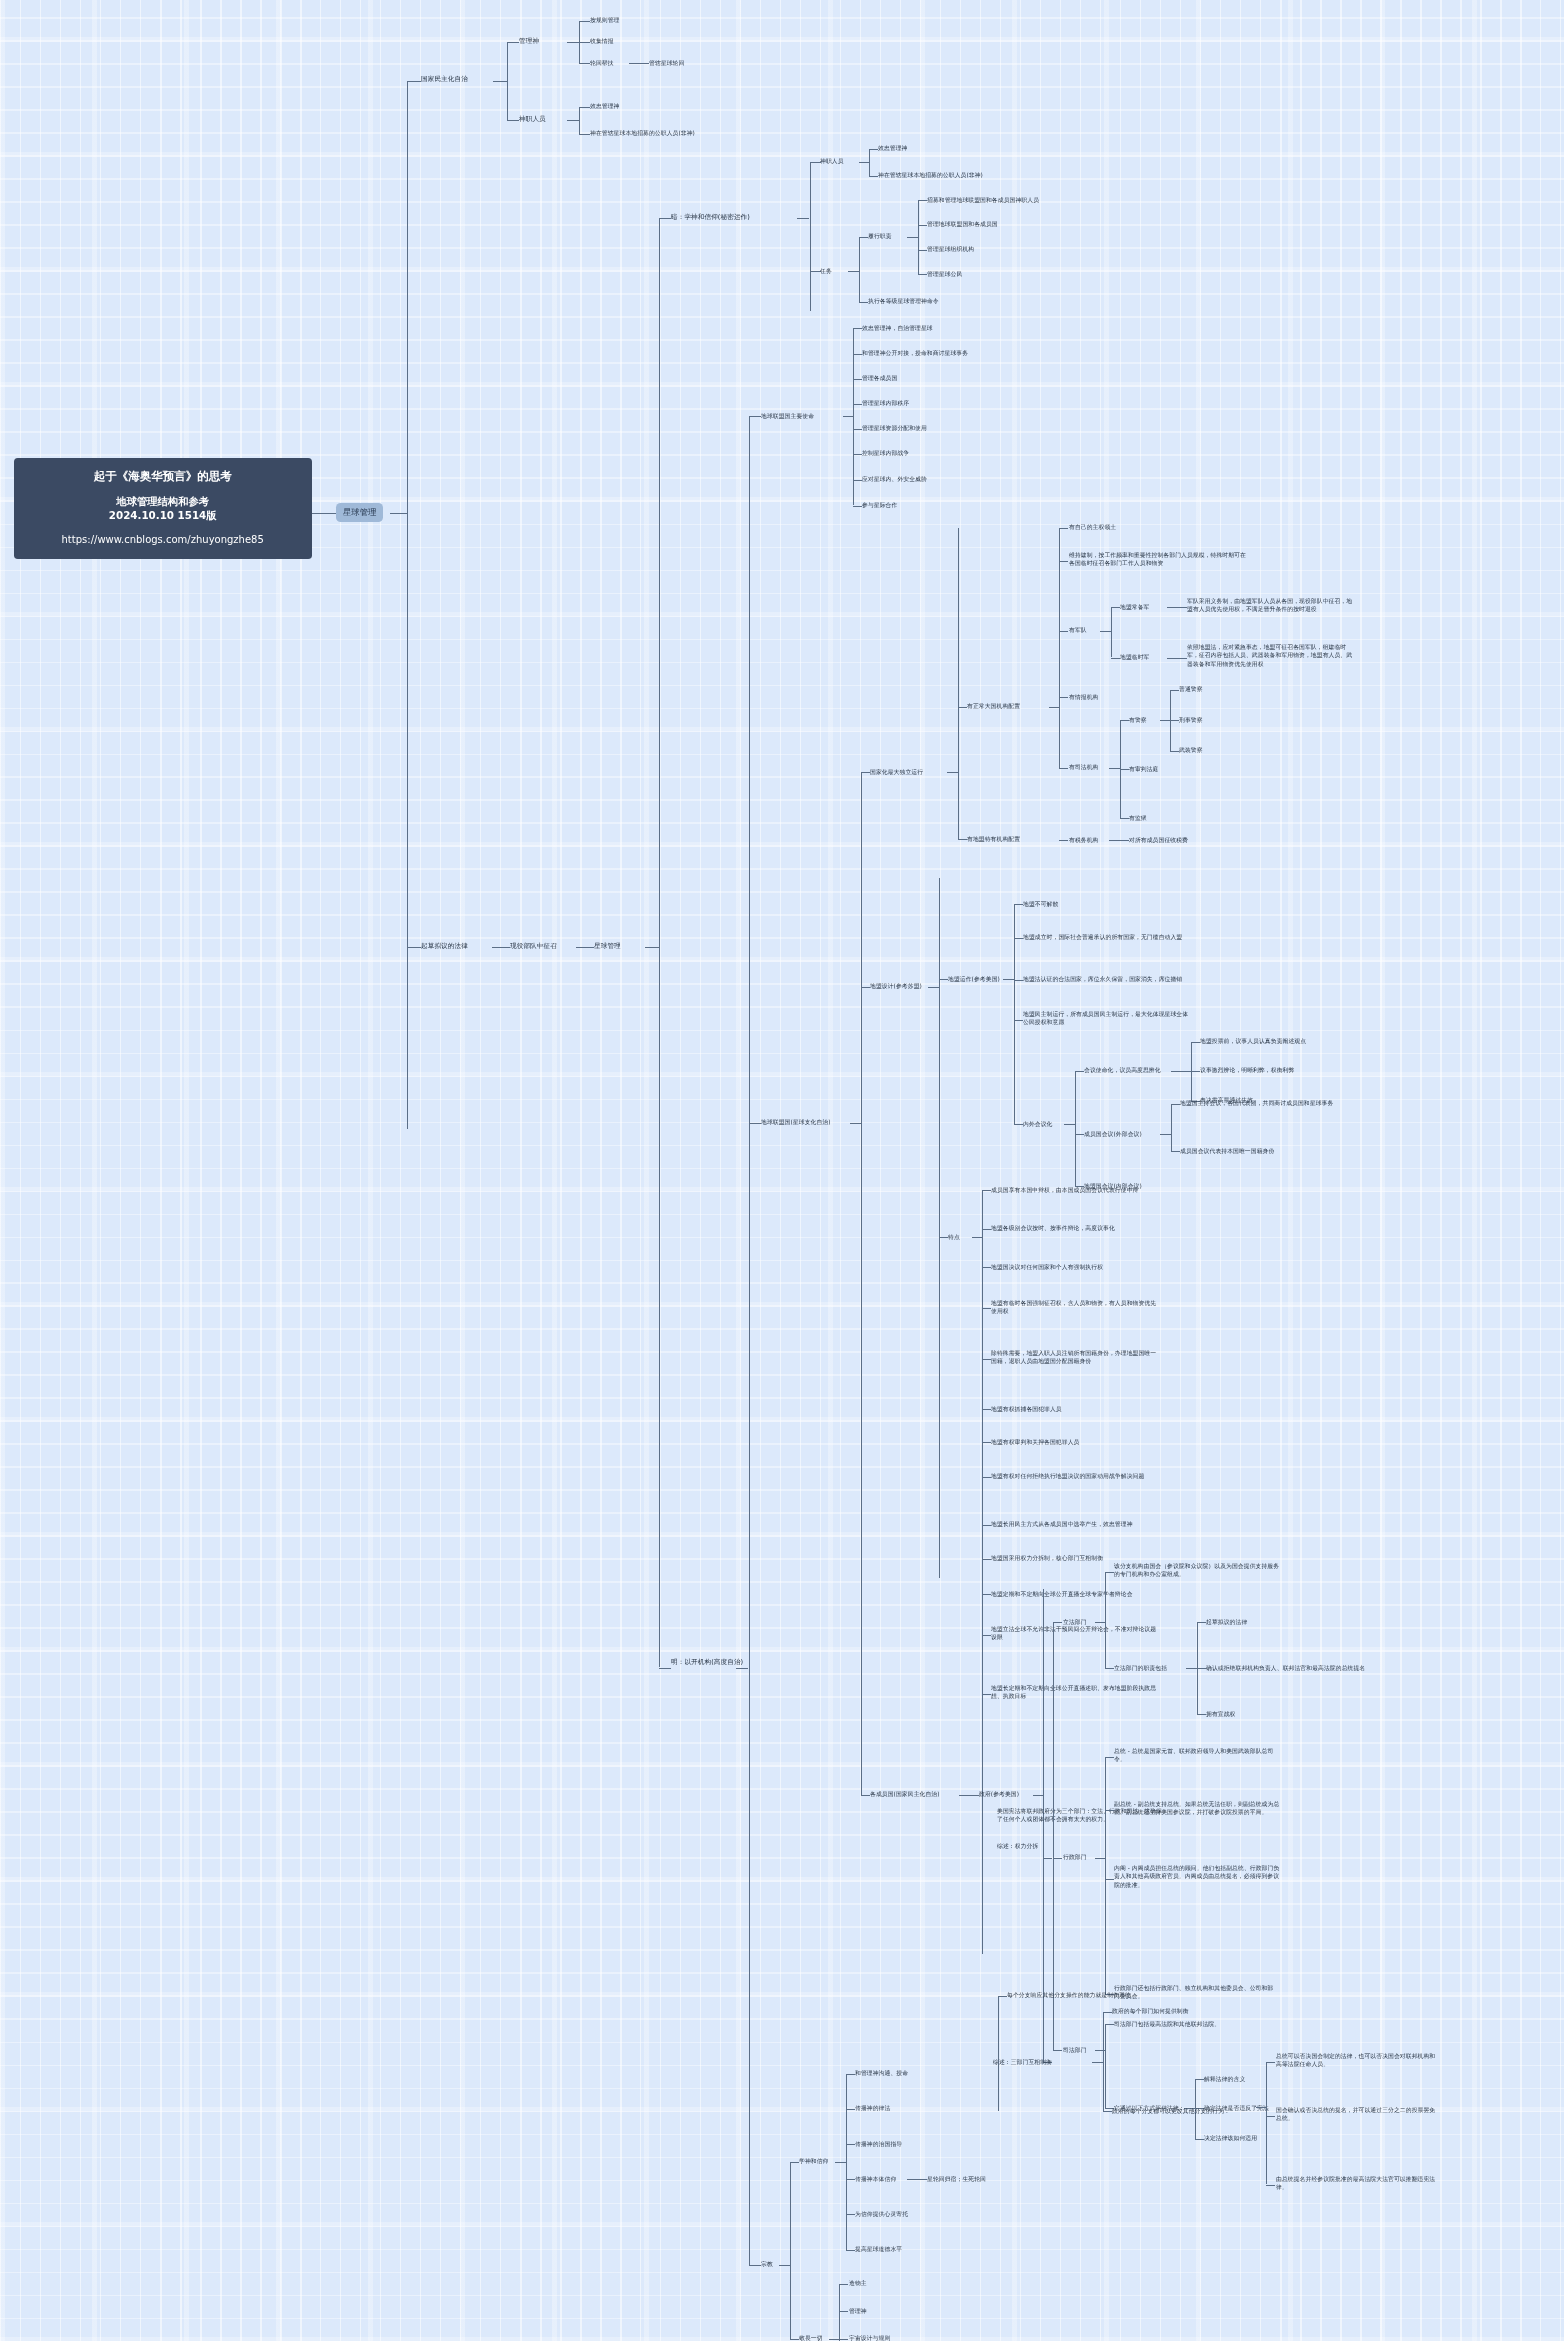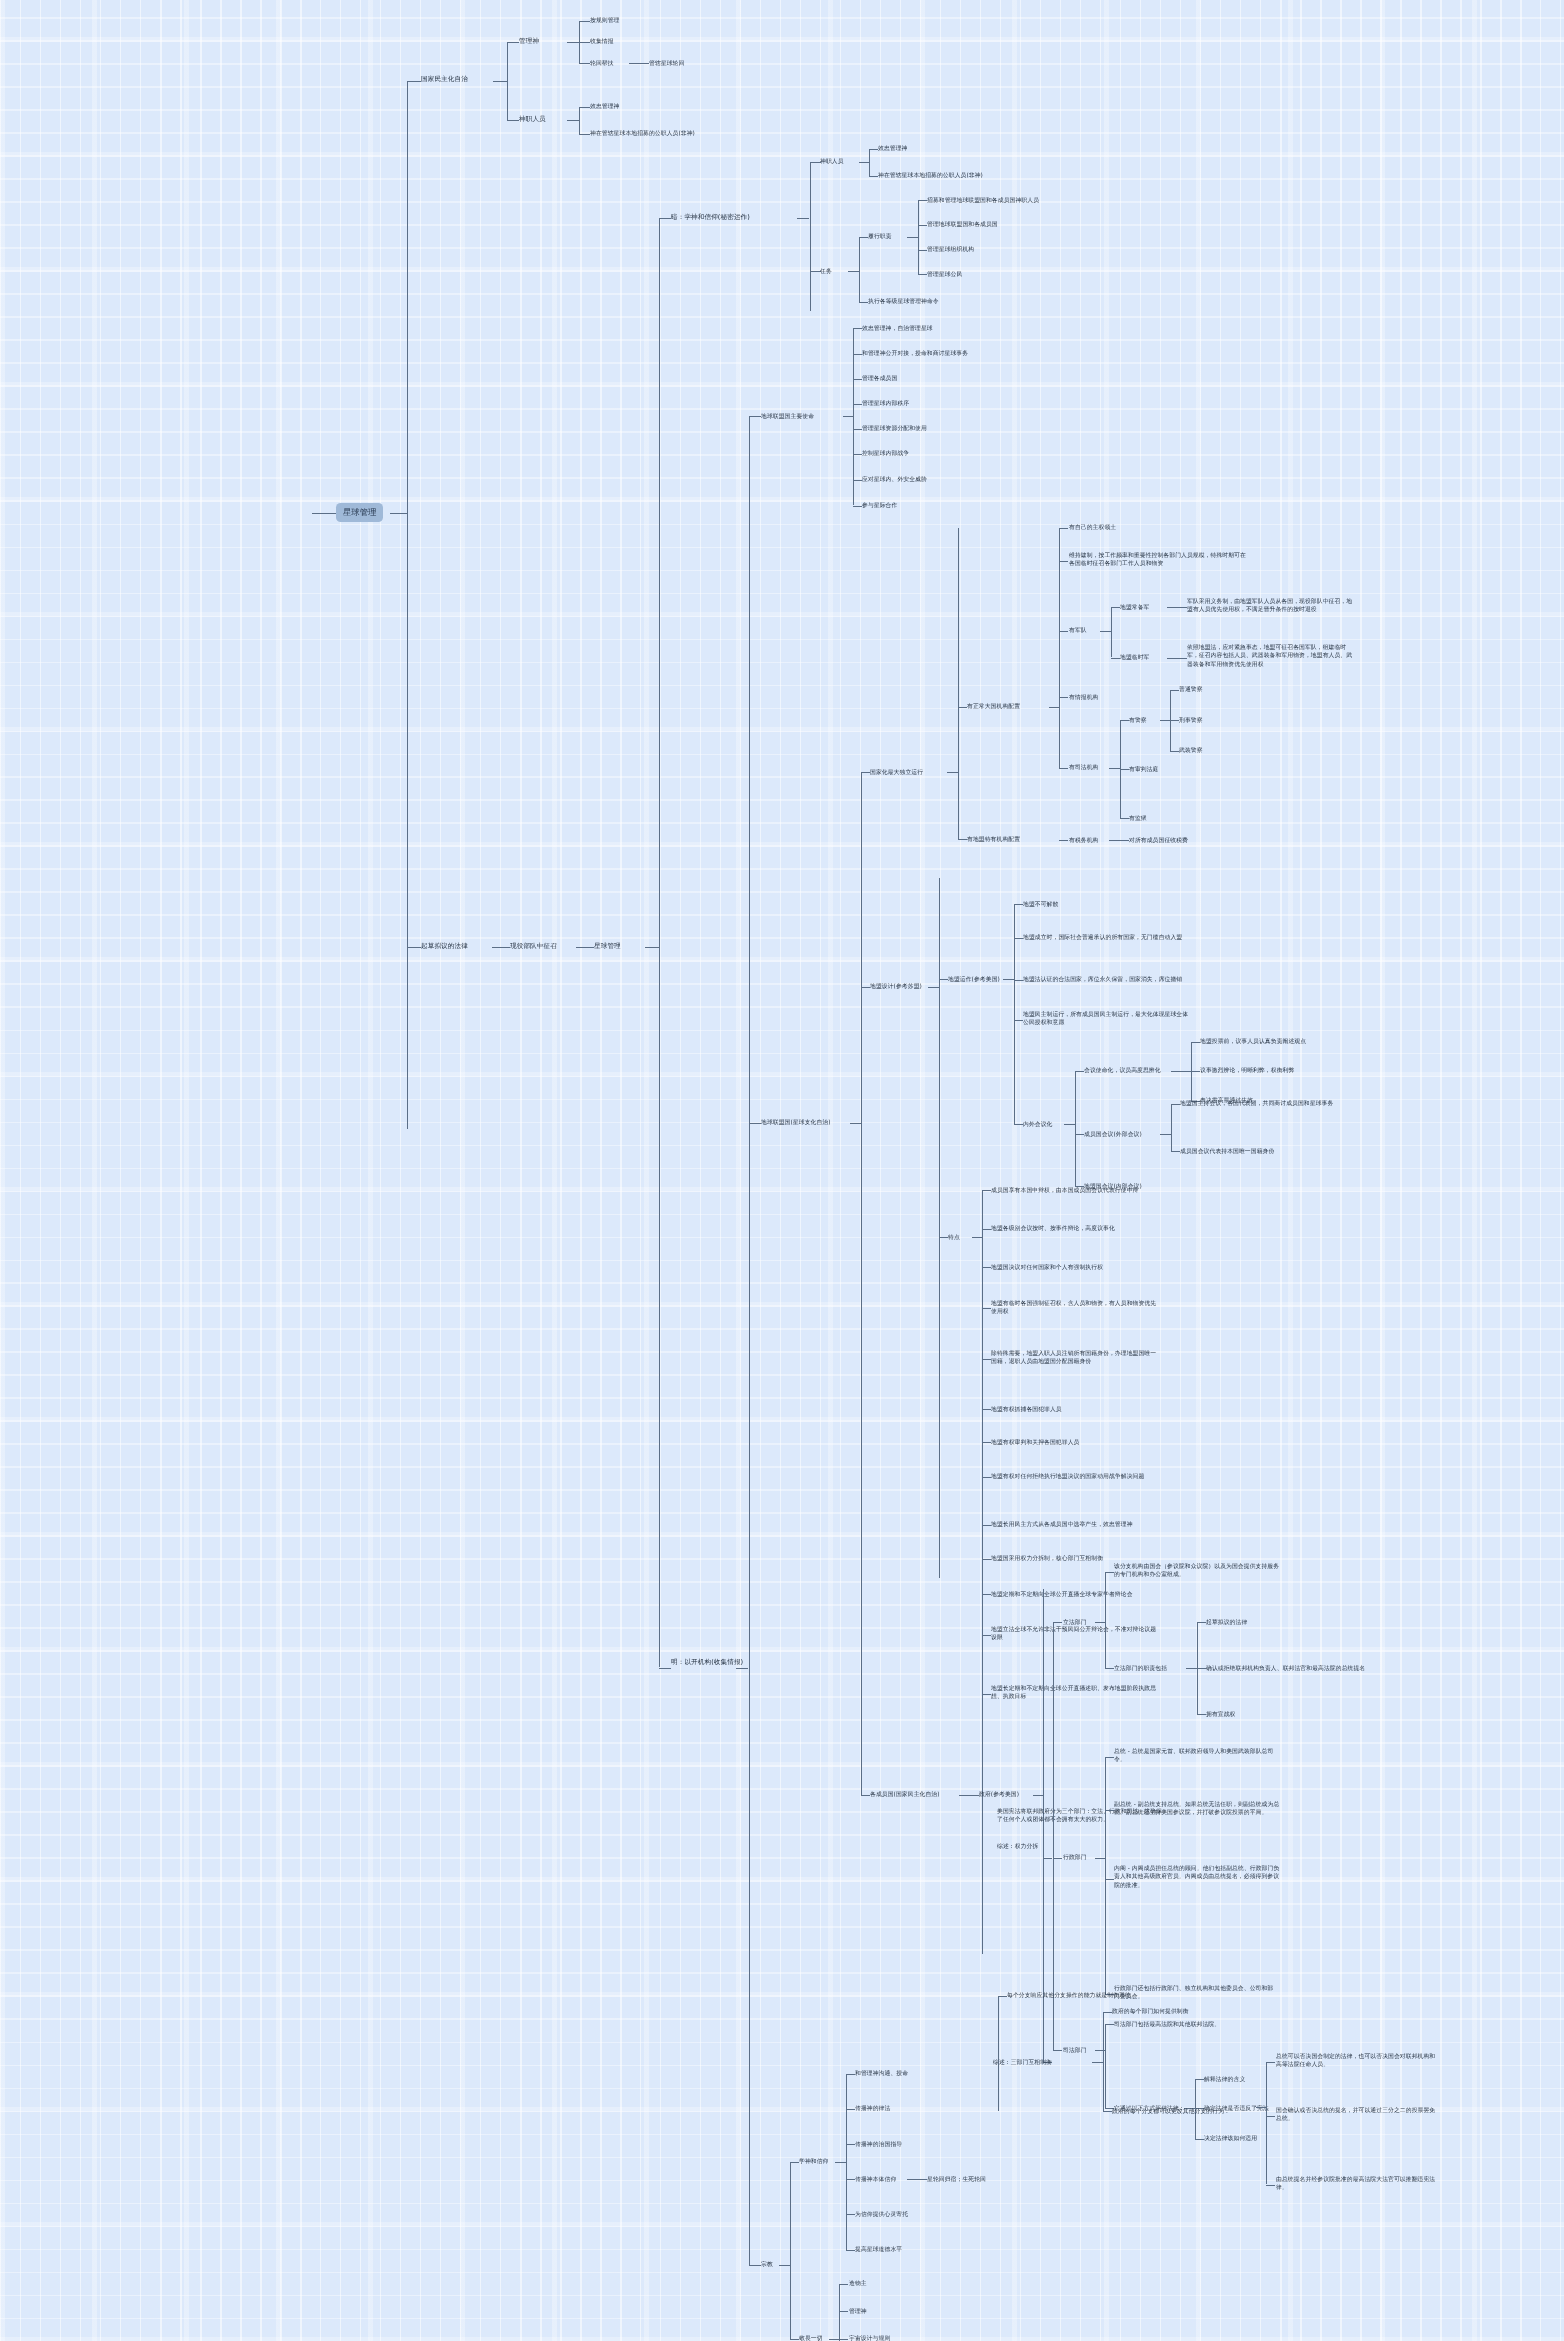--- a/index.html
+++ b/index.html
@@ -66,20 +66,26 @@
   .lh{height:0.8px;}
   .lv{width:0.8px;}
 </style>
 </head>
 <body>
 
 <div class="grid-bg"></div>
 
 <div class="canvas">
 
+  <div class="root-node">
+    <div class="root-title">起于《海奥华预言》的思考</div>
+    <div class="root-sub">地球管理结构和参考</div>
+    <div class="root-sub">2024.10.10 1514版</div>
+    <div class="root-url">https://www.cnblogs.com/zhuyongzhe85</div>
+  </div>
 
   <div class="ln lh" style="left:312px;top:513px;width:24.4px;"></div>
 
   <div class="pill" style="left:336px;top:503px;">星球管理</div>
 
   <div class="ln lh" style="left:390px;top:513px;width:17px;"></div>
   <div class="ln lv" style="left:407px;top:81px;height:1048px;"></div>
 
   <div class="ln lh" style="left:407px;top:81px;width:13.7px;"></div>
   <div class="node n9" style="left:421px;top:75px;">国家民主化自治</div>
@@ -149,21 +155,21 @@
   <div class="node" style="left:927px;top:220px;">管理地球联盟国和各成员国</div>
   <div class="ln lh" style="left:918px;top:250px;width:9.2px;"></div>
   <div class="node" style="left:927px;top:245px;">管理星球组织机构</div>
   <div class="ln lh" style="left:918px;top:274px;width:9.2px;"></div>
   <div class="node" style="left:927px;top:270px;">管理星球公民</div>
 
   <div class="ln lh" style="left:859px;top:302px;width:9.2px;"></div>
   <div class="node" style="left:868px;top:297px;">执行各等级星球管理神命令</div>
 
   <div class="ln lh" style="left:659px;top:1668px;width:12.2px;"></div>
-  <div class="node n9" style="left:671px;top:1658px;">明：以开机构(收集情报)</div>
+  <div class="node n9" style="left:671px;top:1658px;">明：以开机构(高度自治)</div>
 
   <div class="ln lh" style="left:736px;top:1668px;width:12.2px;"></div>
   <div class="ln lv" style="left:749px;top:416px;height:1849px;"></div>
 
   <div class="ln lh" style="left:749px;top:416px;width:12.2px;"></div>
   <div class="node" style="left:761px;top:412px;">地球联盟国主要使命</div>
   <div class="ln lh" style="left:843px;top:416px;width:10.7px;"></div>
   <div class="ln lv" style="left:853px;top:328px;height:177px;"></div>
   <div class="ln lh" style="left:853px;top:328px;width:9.2px;"></div>
   <div class="node" style="left:862px;top:324px;">效忠管理神，自治管理星球</div>

